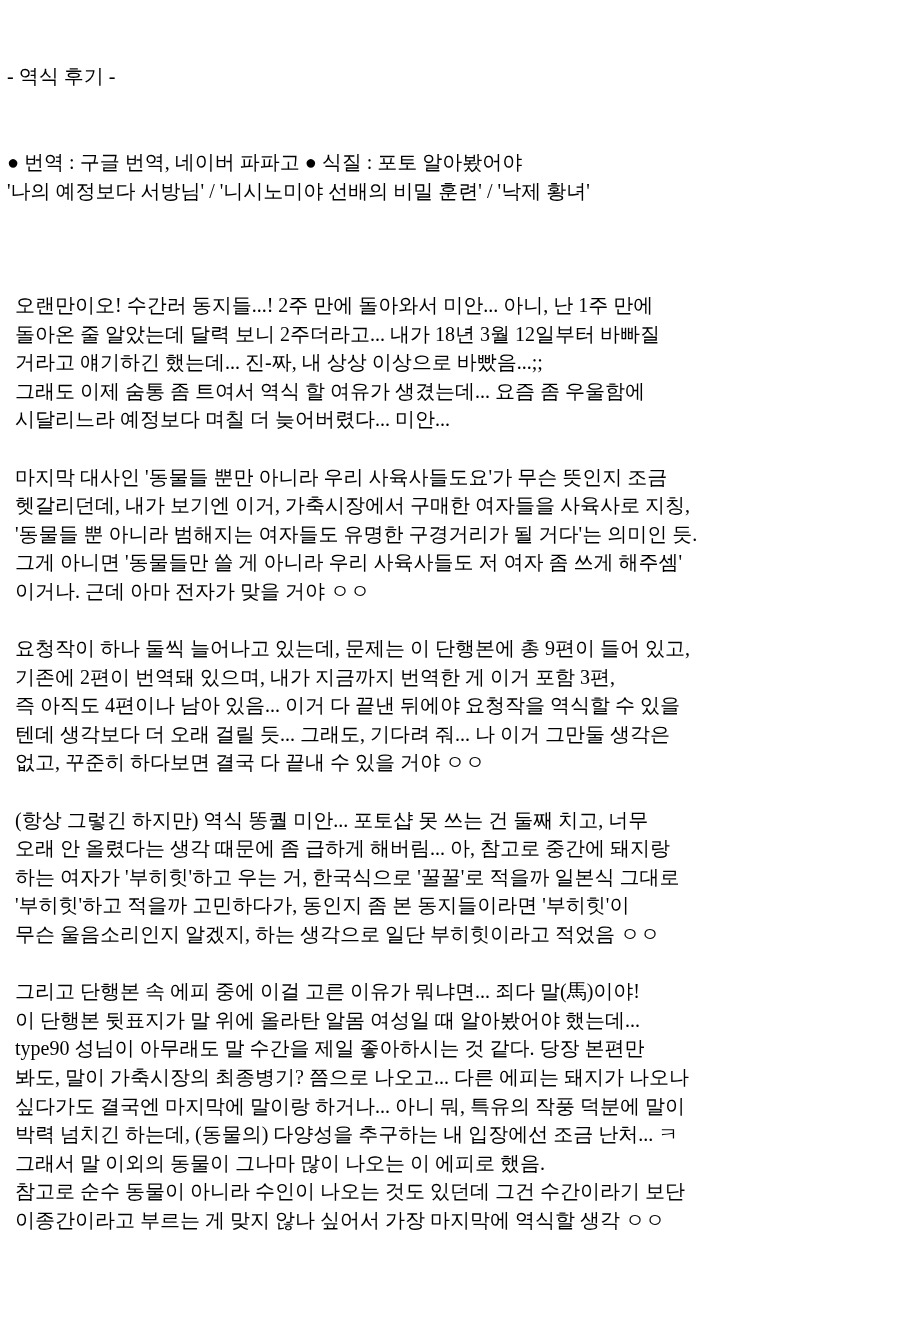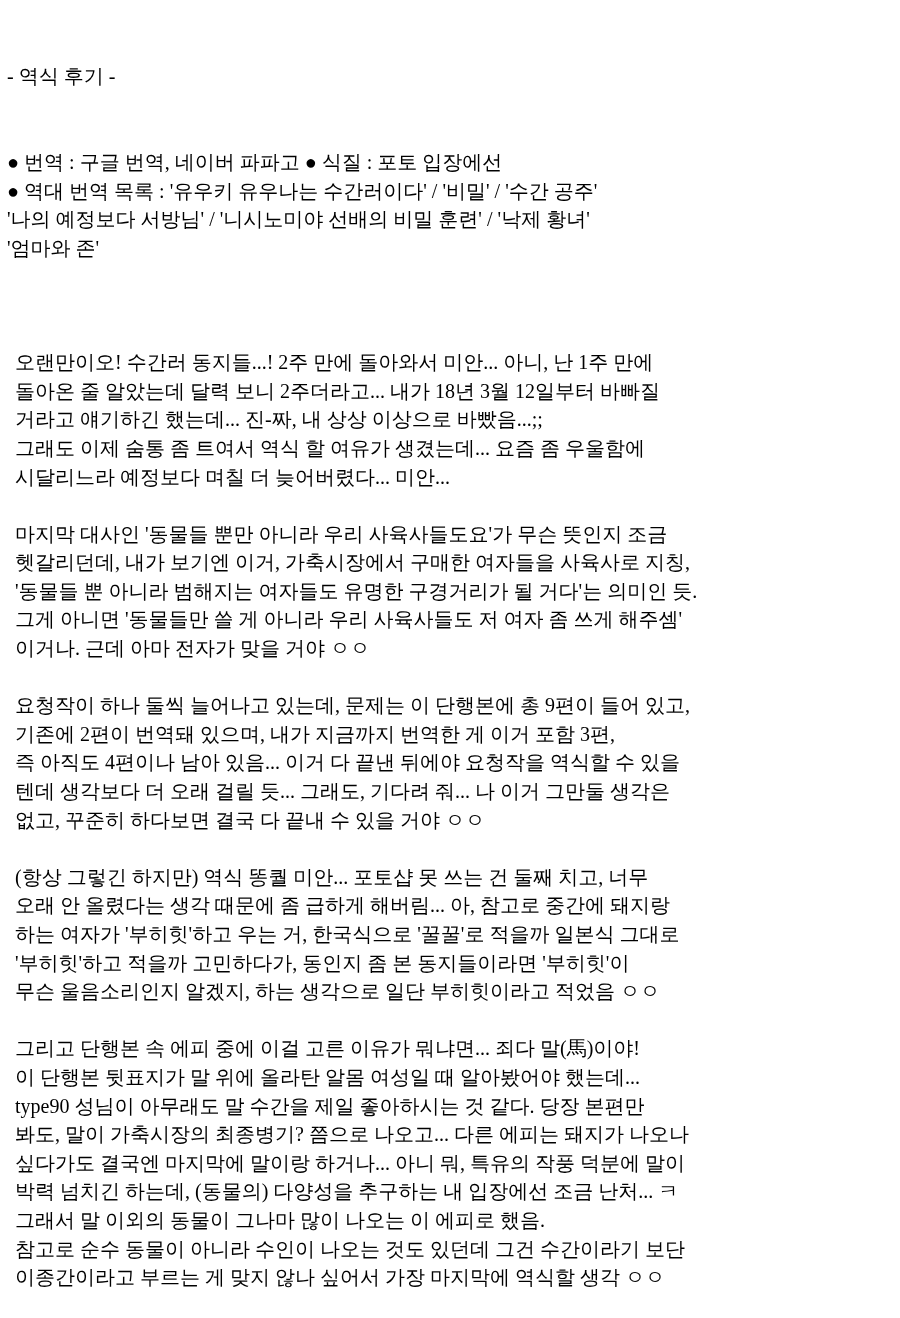--- a/index.html
+++ b/index.html
@@ -29,15 +29,15 @@
   .paragraph {
     margin-top: 28.6px; 
     margin-left: 8px;
   }
 </style>
 </head>
 <body>
 
 <div class="page">
   <div class="line">- 역식 후기 -</div>
-  <div id="credits"><div class="line">● 번역 : 구글 번역, 네이버 파파고 ● 식질 : 포토 입장에선</div><div class="line">● 역대 번역 목록 : '유우키 유우나는 수간러이다' / '비밀' / '수간 공주'</div><div class="line">'나의 예정보다 서방님' / '니시노미야 선배의 비밀 훈련' / '낙제 황녀'</div><div class="line">'엄마와 존'</div></div>
+  <div id="credits"><div class="line">● 번역 : 구글 번역, 네이버 파파고 ● 식질 : 포토 알아봤어야</div><div class="line">'나의 예정보다 서방님' / '니시노미야 선배의 비밀 훈련' / '낙제 황녀'</div></div>
   <div id="paragraphs"><div class="paragraph"><div class="line">오랜만이오! 수간러 동지들...! 2주 만에 돌아와서 미안... 아니, 난 1주 만에</div><div class="line">돌아온 줄 알았는데 달력 보니 2주더라고... 내가 18년 3월 12일부터 바빠질</div><div class="line">거라고 얘기하긴 했는데... 진-짜, 내 상상 이상으로 바빴음...;;</div><div class="line">그래도 이제 숨통 좀 트여서 역식 할 여유가 생겼는데... 요즘 좀 우울함에</div><div class="line">시달리느라 예정보다 며칠 더 늦어버렸다... 미안...</div></div><div class="paragraph"><div class="line">마지막 대사인 '동물들 뿐만 아니라 우리 사육사들도요'가 무슨 뜻인지 조금</div><div class="line">헷갈리던데, 내가 보기엔 이거, 가축시장에서 구매한 여자들을 사육사로 지칭,</div><div class="line">'동물들 뿐 아니라 범해지는 여자들도 유명한 구경거리가 될 거다'는 의미인 듯.</div><div class="line">그게 아니면 '동물들만 쓸 게 아니라 우리 사육사들도 저 여자 좀 쓰게 해주셈'</div><div class="line">이거나. 근데 아마 전자가 맞을 거야 ㅇㅇ</div></div><div class="paragraph"><div class="line">요청작이 하나 둘씩 늘어나고 있는데, 문제는 이 단행본에 총 9편이 들어 있고,</div><div class="line">기존에 2편이 번역돼 있으며, 내가 지금까지 번역한 게 이거 포함 3편,</div><div class="line">즉 아직도 4편이나 남아 있음... 이거 다 끝낸 뒤에야 요청작을 역식할 수 있을</div><div class="line">텐데 생각보다 더 오래 걸릴 듯... 그래도, 기다려 줘... 나 이거 그만둘 생각은</div><div class="line">없고, 꾸준히 하다보면 결국 다 끝내 수 있을 거야 ㅇㅇ</div></div><div class="paragraph"><div class="line">(항상 그렇긴 하지만) 역식 똥퀄 미안... 포토샵 못 쓰는 건 둘째 치고, 너무</div><div class="line">오래 안 올렸다는 생각 때문에 좀 급하게 해버림... 아, 참고로 중간에 돼지랑</div><div class="line">하는 여자가 '부히힛'하고 우는 거, 한국식으로 '꿀꿀'로 적을까 일본식 그대로</div><div class="line">'부히힛'하고 적을까 고민하다가, 동인지 좀 본 동지들이라면 '부히힛'이</div><div class="line">무슨 울음소리인지 알겠지, 하는 생각으로 일단 부히힛이라고 적었음 ㅇㅇ</div></div><div class="paragraph"><div class="line">그리고 단행본 속 에피 중에 이걸 고른 이유가 뭐냐면... 죄다 말(馬)이야!</div><div class="line">이 단행본 뒷표지가 말 위에 올라탄 알몸 여성일 때 알아봤어야 했는데...</div><div class="line">type90 성님이 아무래도 말 수간을 제일 좋아하시는 것 같다. 당장 본편만</div><div class="line">봐도, 말이 가축시장의 최종병기? 쯤으로 나오고... 다른 에피는 돼지가 나오나</div><div class="line">싶다가도 결국엔 마지막에 말이랑 하거나... 아니 뭐, 특유의 작풍 덕분에 말이</div><div class="line">박력 넘치긴 하는데, (동물의) 다양성을 추구하는 내 입장에선 조금 난처... ㅋ</div><div class="line">그래서 말 이외의 동물이 그나마 많이 나오는 이 에피로 했음.</div><div class="line">참고로 순수 동물이 아니라 수인이 나오는 것도 있던데 그건 수간이라기 보단</div><div class="line">이종간이라고 부르는 게 맞지 않나 싶어서 가장 마지막에 역식할 생각 ㅇㅇ</div></div></div>
 </div>
 
 </body></html>

